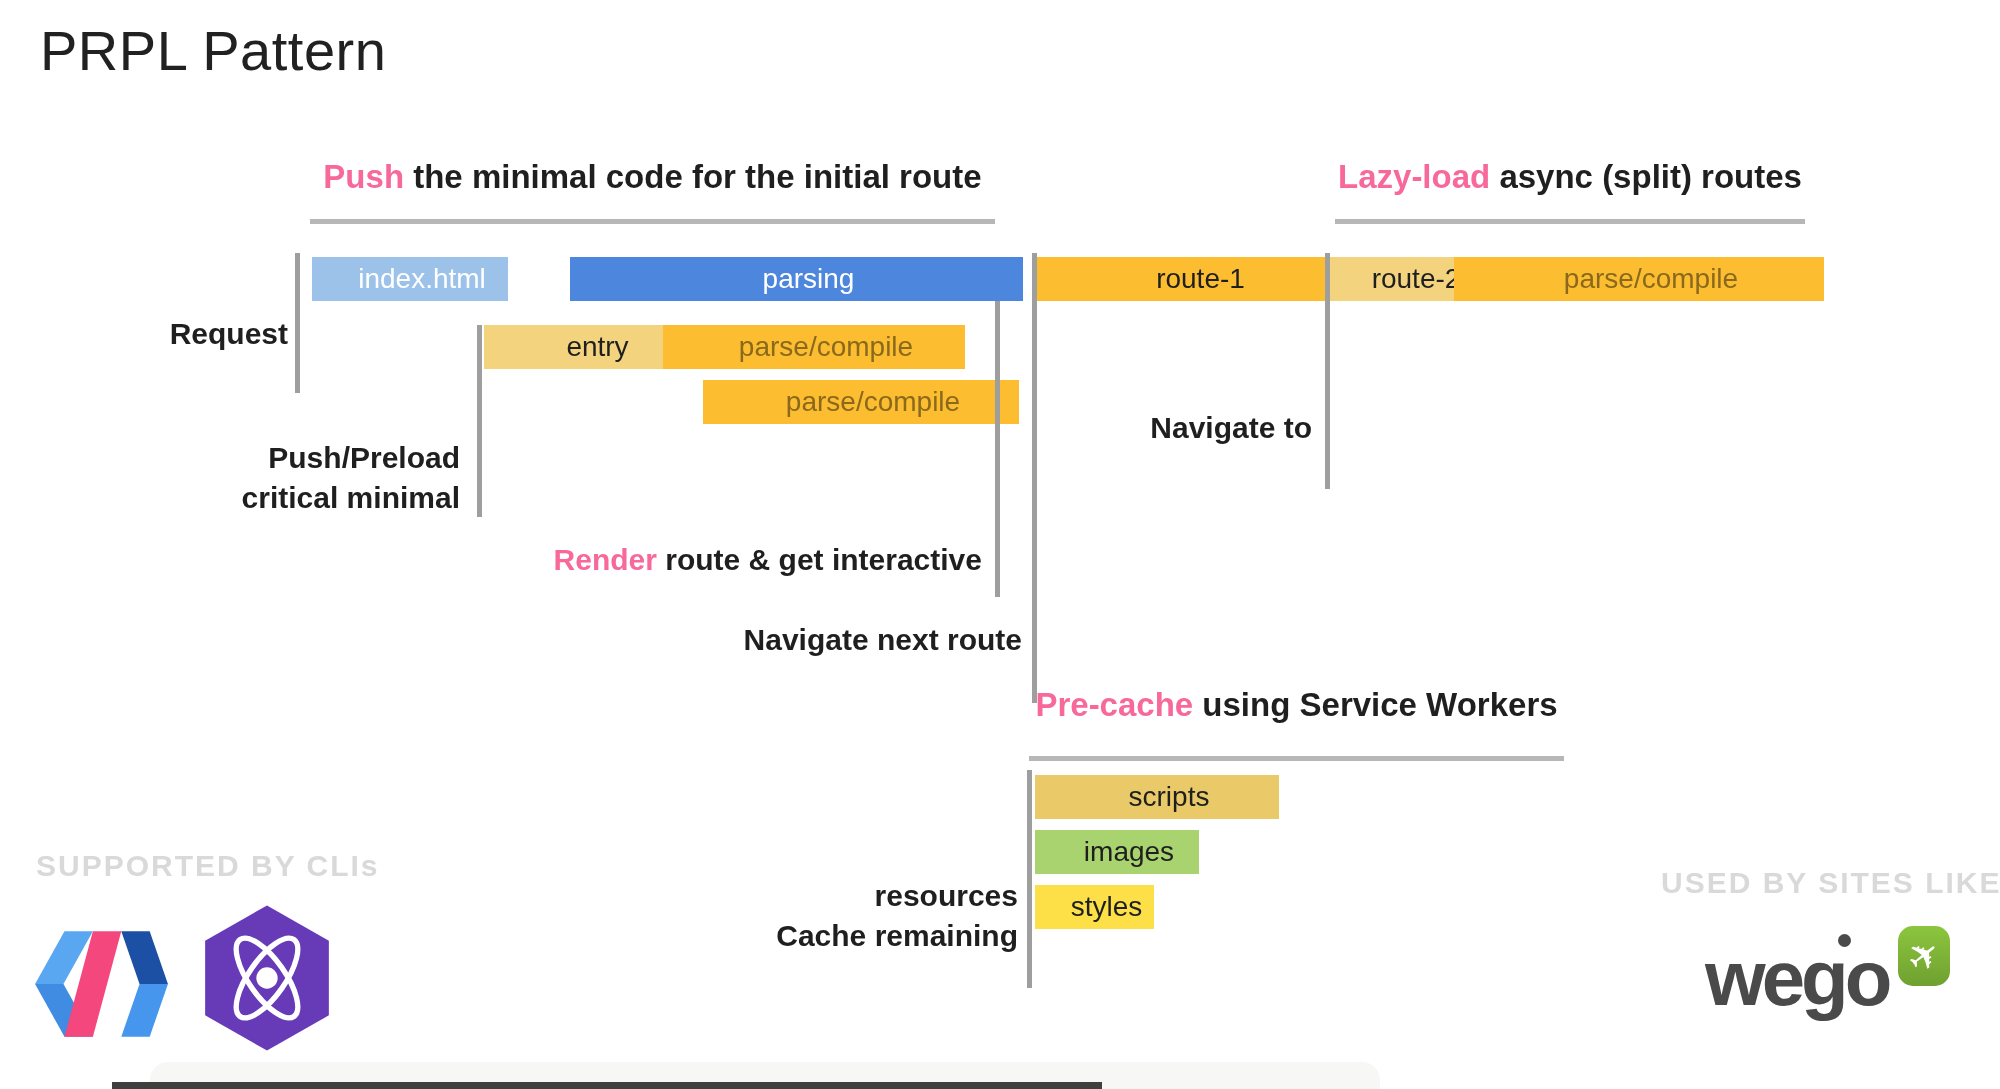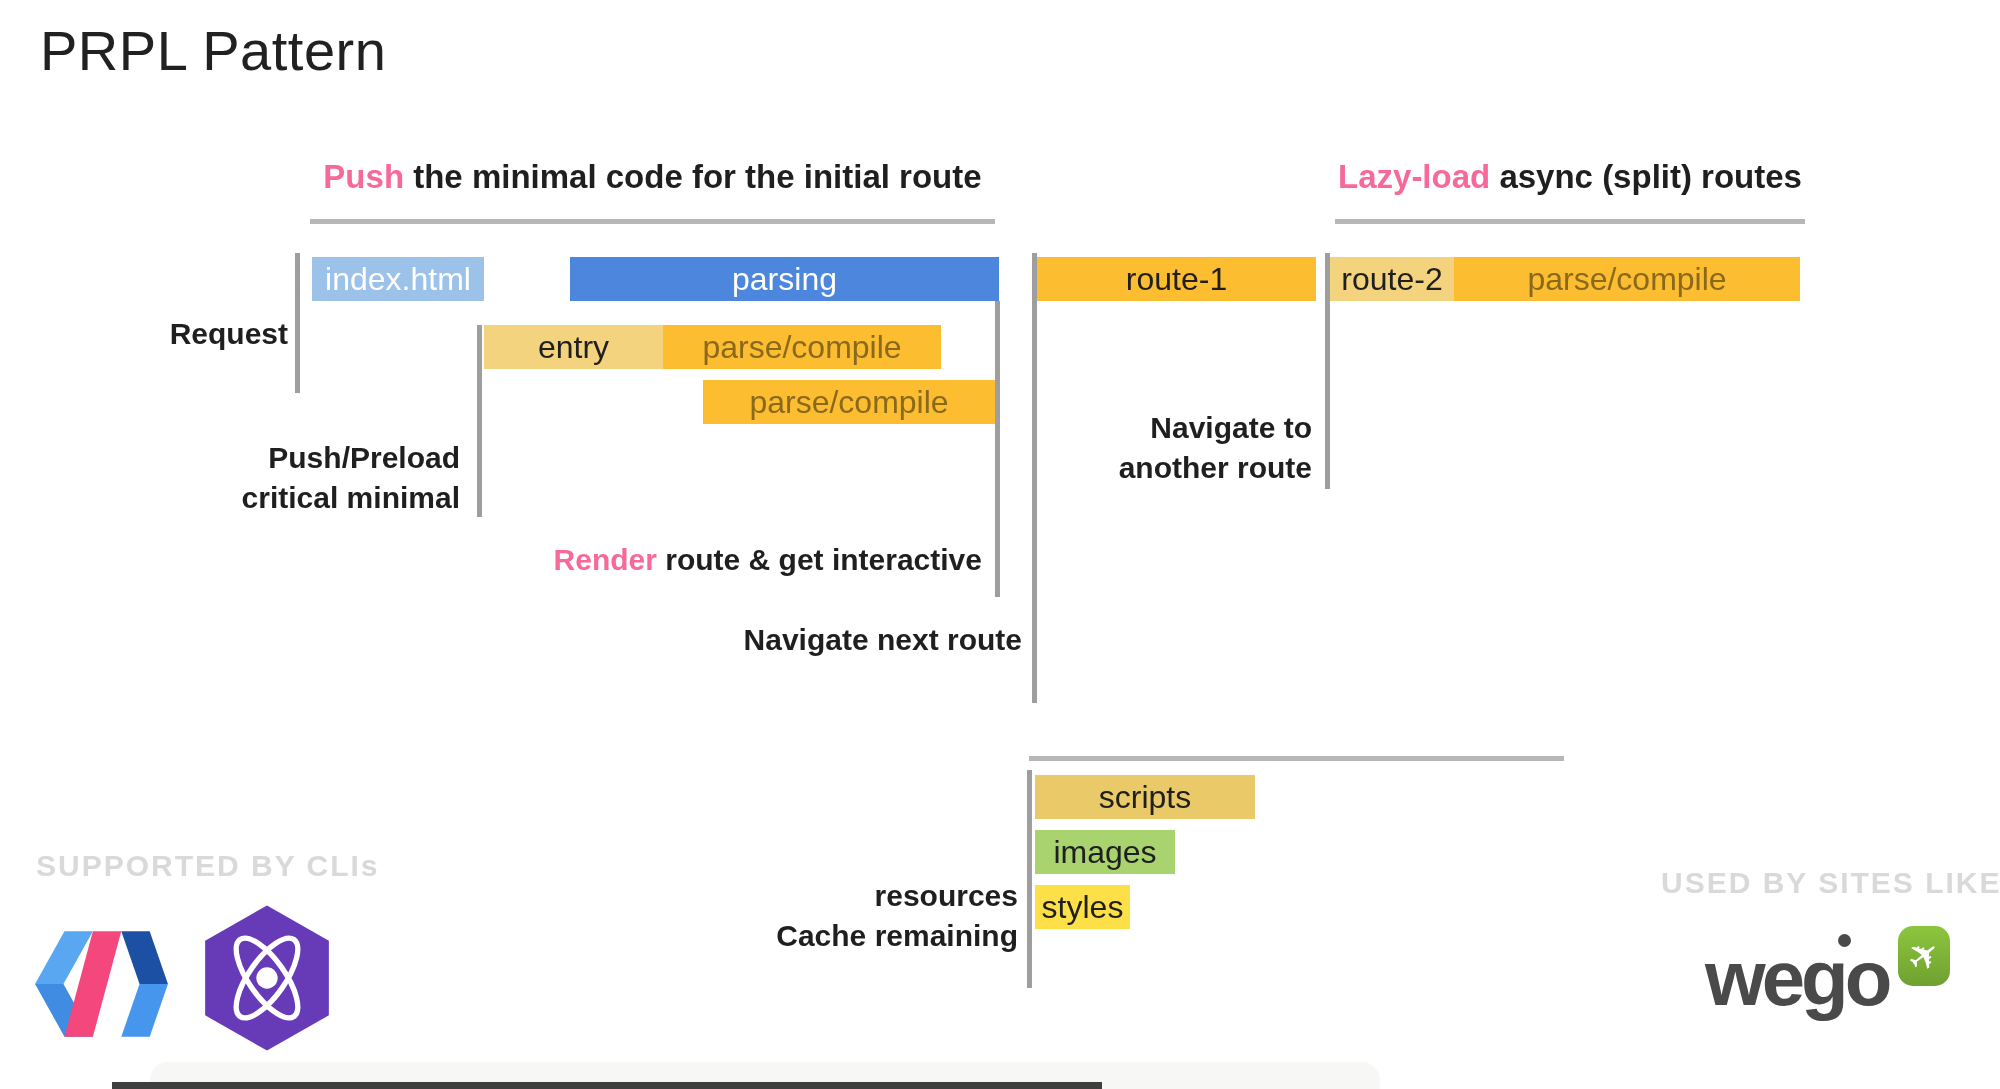--- a/index.html
+++ b/index.html
@@ -3,21 +3,21 @@
 <meta charset="utf-8">
 <style>
   html,body{margin:0;padding:0;background:#ffffff;}
   .slide{position:relative;width:2000px;height:1089px;background:#ffffff;overflow:hidden;
          font-family:"Liberation Sans",sans-serif;color:#1f1f1f;}
   .abs{position:absolute;}
   .title{left:40px;top:18px;font-size:56px;font-weight:300;letter-spacing:.5px;color:#212121;}
   .hdr{font-size:33px;font-weight:bold;text-align:center;white-space:nowrap;}
   .hl{font-weight:bold;}
   .rule{height:5px;}
-  .bar{height:44px;line-height:44px;text-align:center;font-size:32px;white-space:nowrap;}
+  .bar{height:44px;line-height:44px;text-align:center;font-size:28px;white-space:nowrap;padding-left:24px;}
   .vline{width:5px;}
   .lbl{font-size:30px;font-weight:bold;text-align:right;line-height:40px;white-space:nowrap;}
   .muted{font-size:30px;font-weight:bold;letter-spacing:2px;white-space:nowrap;}
   .wego-text{font-size:78px;font-weight:bold;letter-spacing:-4px;}
   .dot{border-radius:50%;}
   .plane-badge{width:52px;height:60px;border-radius:15px;display:flex;align-items:center;justify-content:center;}
   .plane-badge span{display:block;transform:rotate(-38deg);font-size:38px;color:#ffffff;}
   .bottom-card{border-radius:18px 18px 0 0;}
 </style>
 </head>
@@ -66,28 +66,31 @@
 
   <div class="abs lbl" style="left:500px;top:540px;width:482px;">
     <span style="color: rgb(247, 104, 155);">Render</span>
     <span>route &amp; get interactive</span>
   </div>
 
   <div class="abs lbl" style="left:600px;top:620px;width:422px;">Navigate next route</div>
 
   <div class="abs lbl" style="left:1000px;top:408px;width:312px;">
     <div>Navigate to</div>
-    <div>another route</div>
   </div>
 
   <div class="abs lbl" style="left:700px;top:876px;width:318px;">
     <div>resources</div>
     <div>Cache remaining</div>
   </div>
 
+  <div class="abs hdr" style="left:1029px;top:686px;width:535px;">
+    <span class="hl" style="color: rgb(247, 104, 155);">Pre-cache</span>
+    <span>using Service Workers</span>
+  </div>
   <div class="abs rule" style="left: 1029px; top: 756px; width: 535px; background: rgb(183, 183, 183);"></div>
 
   <div class="abs bar" style="left: 1035px; top: 775px; width: 220px; background: rgb(233, 201, 104); color: rgb(31, 31, 31);">scripts</div>
   <div class="abs bar" style="left: 1035px; top: 830px; width: 140px; background: rgb(168, 211, 110); color: rgb(31, 31, 31);">images</div>
   <div class="abs bar" style="left: 1035px; top: 885px; width: 95px; background: #fde047; color: rgb(31, 31, 31);">styles</div>
 
   <div class="abs muted" style="left: 36px; top: 849px; color: rgb(217, 217, 217);">SUPPORTED BY CLIs</div>
 
   <svg class="abs" style="left:30px;top:926px;" width="142" height="116" viewBox="0 0 140 112">
     <polygon points="34,4 62,4 33,56 5,56" style="fill:var(--polymer_light)"></polygon>

